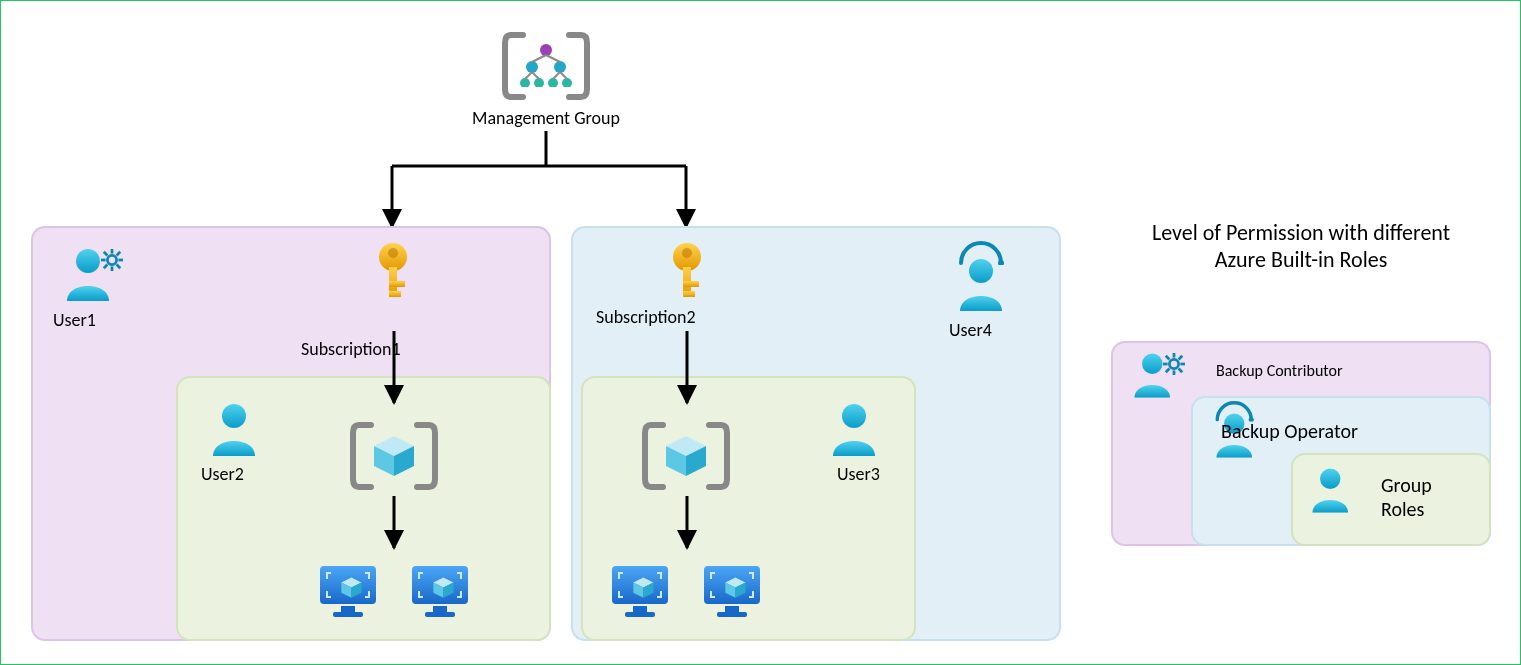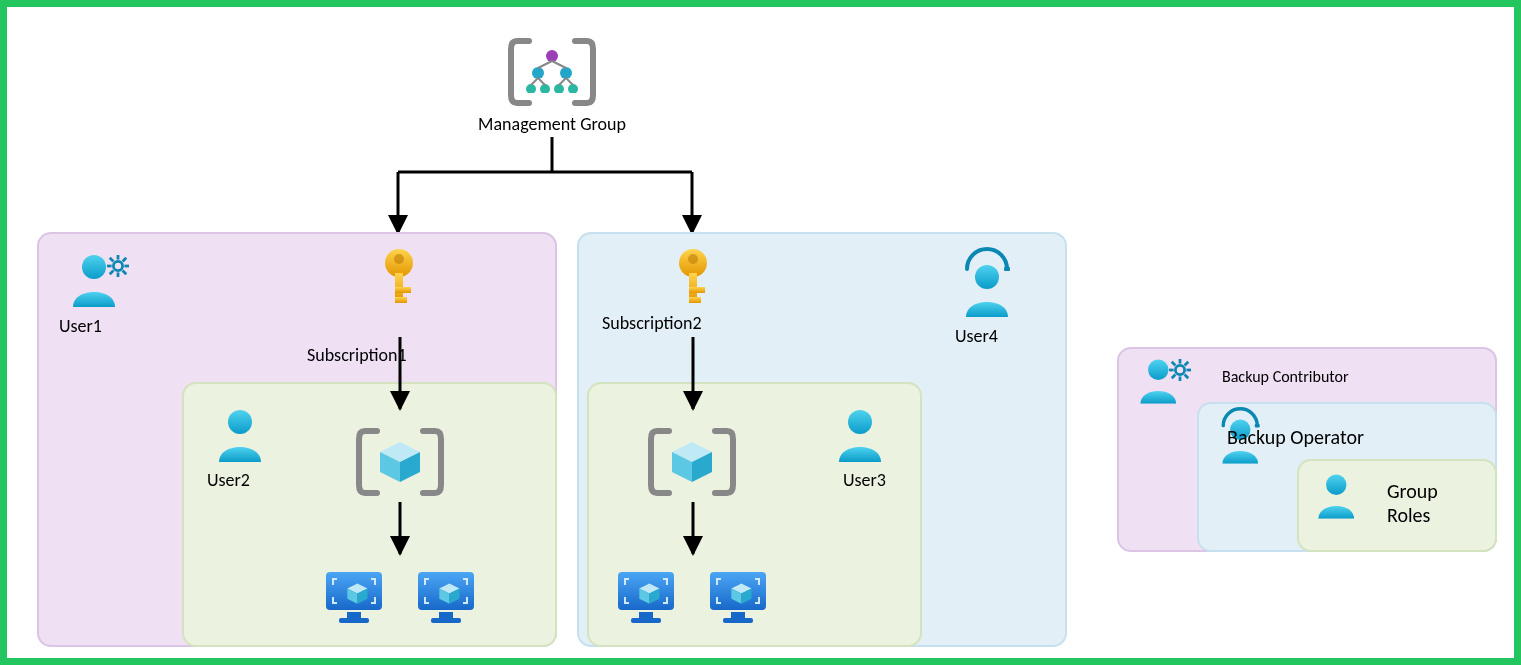--- a/index.html
+++ b/index.html
@@ -7,21 +7,21 @@
     margin: 0;
     font-family: "Segoe UI", Calibri, Arial, sans-serif;
     font-size: 18px;
     color: #000;
     background: #fff;
   }
   .canvas {
     position: relative;
     width: 1521px;
     height: 665px;
-    border: 7px solid #22c55e;
+    border: 1px solid #22c55e;
   }
   .label {
     position: absolute;
     text-align: center;
     white-space: nowrap;
   }
   .box {
     position: absolute;
     border: 2px solid;
     border-radius: 14px;
@@ -297,20 +297,21 @@
         <use href="#sym-headset"></use>
       </svg>
   </div>
   <div class="user-icon" style="left:955px; top:255px;">
     <svg>
         <use href="#sym-user"></use>
       </svg>
   </div>
   <div class="label" style="left:948px; top:318px;">User4</div>
 
+  <div class="legend-title" style="left:1135px; top:218px; width:330px;">Level of Permission with different Azure Built-in Roles</div>
 
   <div class="box purple-box" style="left:1110px; top:340px; width:380px; height:205px;"></div>
   <div class="box blue-box" style="left:1190px; top:395px; width:300px; height:150px;"></div>
   <div class="box green-box" style="left:1290px; top:452px; width:200px; height:93px;"></div>
 
   <div class="user-icon" style="left:1130px; top:350px; transform:scale(0.85); transform-origin:top left;">
     <svg>
         <use href="#sym-user"></use>
       </svg>
   </div>

